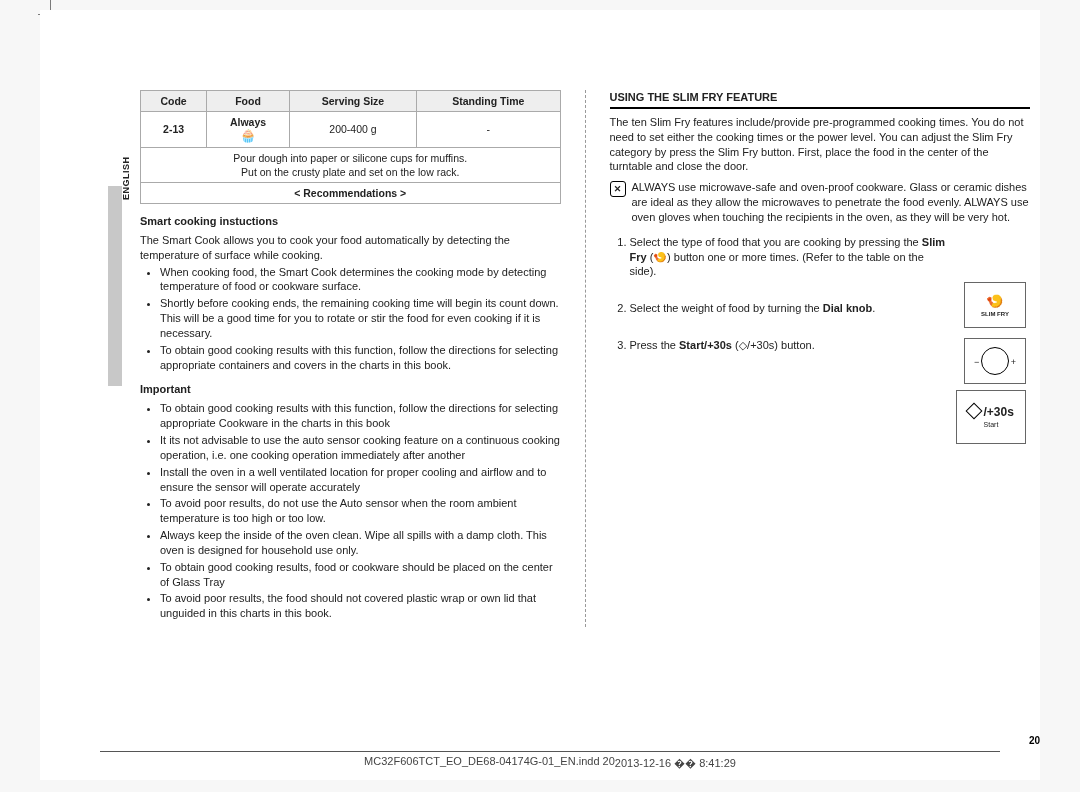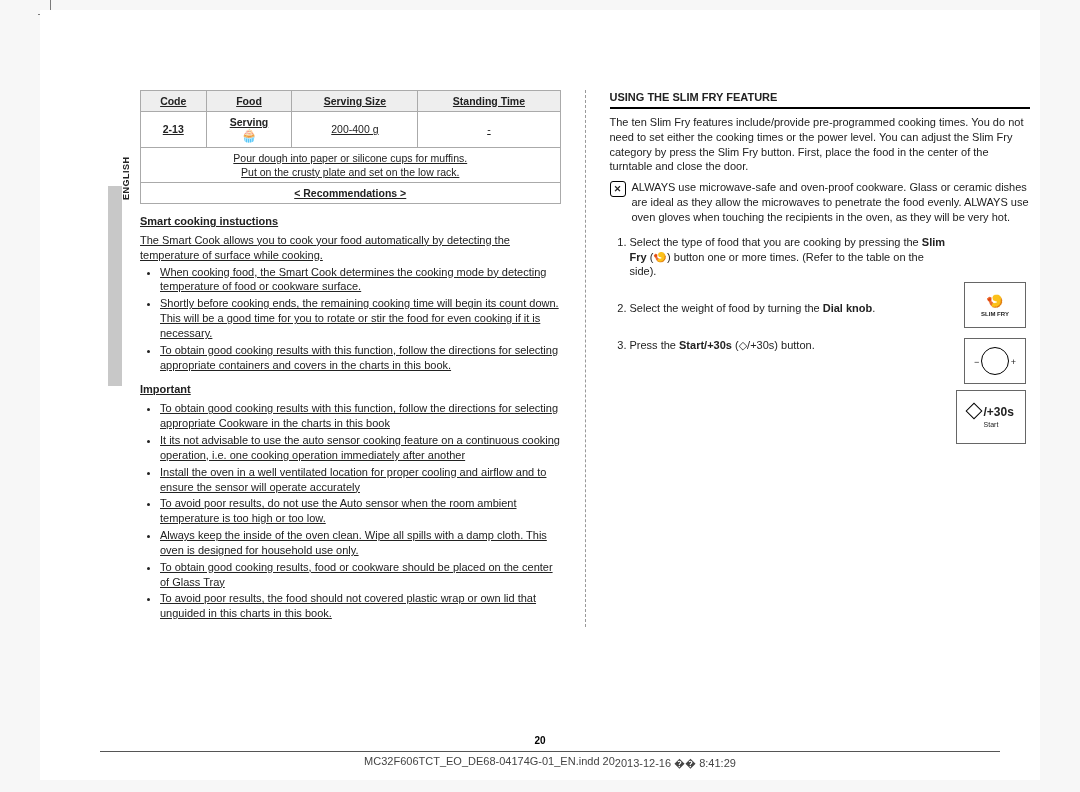--- a/index.html
+++ b/index.html
@@ -135,21 +135,21 @@
   .dial-minus { position:absolute; left:-8px; top:8px; font-size:9px;}
   .dial-plus  { position:absolute; right:-8px; top:8px; font-size:9px;}
 
   .start-box { font-size: 10px; font-weight: bold; text-align:left; padding:4px;}
   .start-glyph { display:inline-block; border:1.5px solid #000; width:10px;height:10px; transform:rotate(45deg); vertical-align:-1px;}
 
   .page-num {
     position: absolute;
     left: 0; right: 0;
     bottom: 34px;
-    text-align: center;
+    text-align: right;
     font-size: 10px;
     font-weight: bold;
   }
   .footer {
     position: absolute;
     left: 60px; right: 40px; bottom: 10px;
     border-top: 0.5px solid #555;
     padding-top: 3px;
     display: flex;
     justify-content: center;
@@ -163,36 +163,36 @@
 </head>
 <body>
 
 <div class="tick-top"></div>
 <div class="tick-left"></div>
 
 <div class="page">
 
   <div class="content">
 
-    <div class="col" style="position:relative;text-decoration:underline;">
+    <div class="col" style="position:relative;">
       <div class="sidebar-tab"></div>
       <div class="sidebar-label">ENGLISH</div>
 
       <table class="food">
         <tbody>
             <tr>
           <th>Code</th>
           <th>Food</th>
           <th>Serving Size</th>
           <th>Standing Time</th>
         </tr>
         <tr>
           <td style="font-weight:bold;">2-13</td>
           <td style="font-weight:bold;">
-            <span>Serving</span><br>
+            <span>Always</span><br>
             <span class="muffin-icon">🧁</span>
           </td>
           <td>200-400 g</td>
           <td>-</td>
         </tr>
         <tr>
           <td colspan="4" class="rec-body" style="white-space:pre-line;">Pour dough into paper or silicone cups for muffins.
 Put on the crusty plate and set on the low rack.</td>
         </tr>
         <tr>

